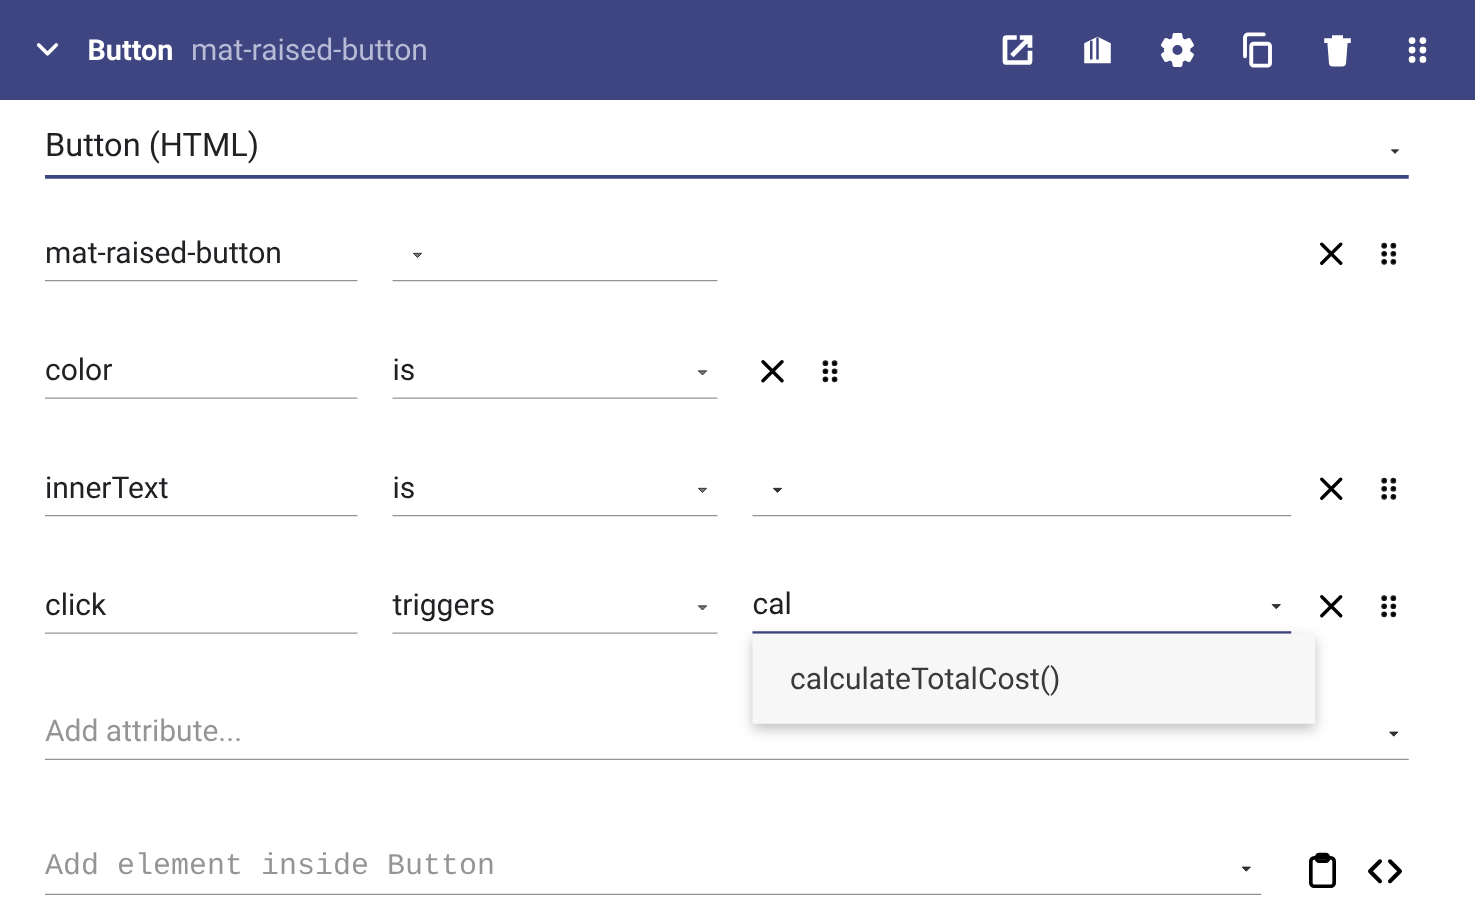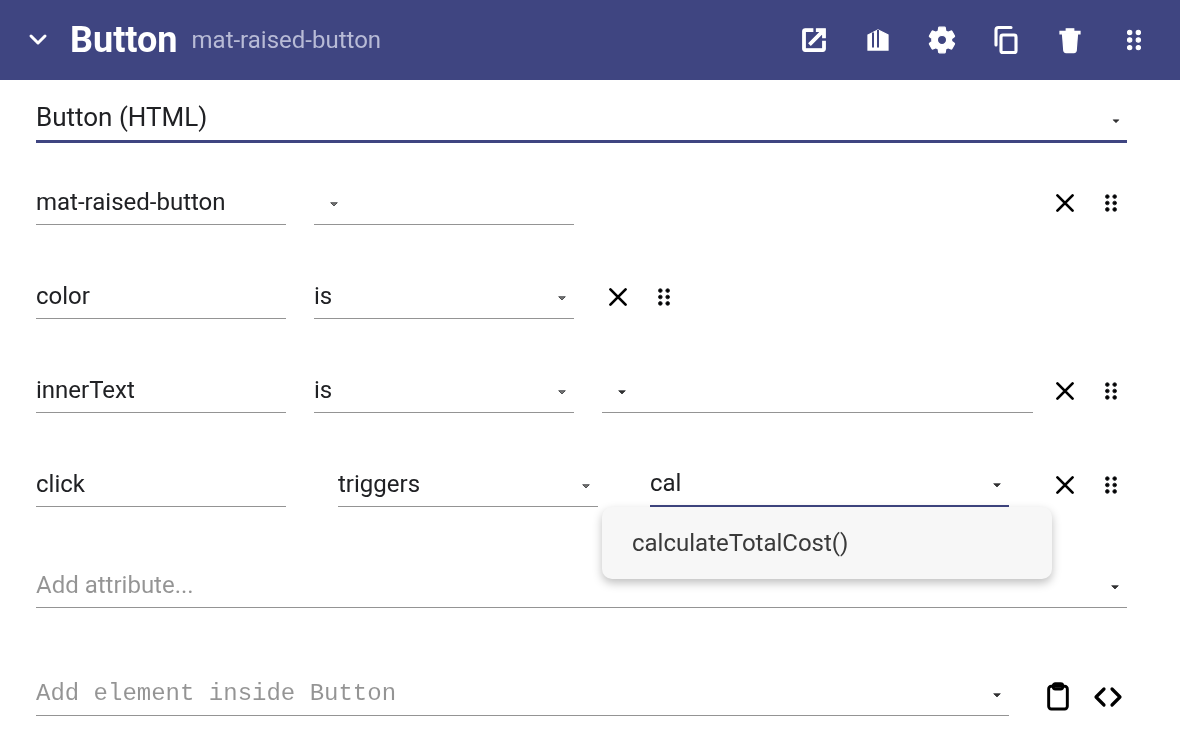--- a/index.html
+++ b/index.html
@@ -20,21 +20,21 @@
     padding: 0 24px;
     height: 80px;
   }
   .header .chev {
     width: 28px; height: 28px;
     display: flex; align-items: center; justify-content: center;
     margin-right: 18px;
     cursor: pointer;
   }
   .header .title {
-    font-size: 36px;
+    font-size: 23px;
     font-weight: 700;
     margin-right: 14px;
   }
   .header .subtitle {
     font-size: 24px;
     color: #b8bbd6;
   }
   .header .spacer { flex: 1; }
   .header .icon-btn {
     width: 44px; height: 44px;
@@ -125,21 +125,21 @@
     display: flex; align-items: center; justify-content: center;
     cursor: pointer;
     margin-left: 12px;
   }
 
   
   .autocomplete {
     position: absolute;
     background: #f7f7f7;
     box-shadow: 0 4px 10px rgba(0,0,0,0.25);
-    border-radius: 10px;
+    border-radius: 0;
     padding: 22px 30px;
     font-size: 24px;
     color: #3a3a3a;
     z-index: 10;
     width: 450px;
   }
 
   svg { stroke: currentColor; }
 </style>
 </head>
@@ -300,21 +300,21 @@
             <circle cx="16" cy="5" r="2"></circle>
           <circle cx="8" cy="12" r="2"></circle>
             <circle cx="16" cy="12" r="2"></circle>
           <circle cx="8" cy="19" r="2"></circle>
             <circle cx="16" cy="19" r="2"></circle>
         </svg>
       </div>
     </div>
   </div>
 
-  <div class="attr-row" style="position:relative;gap:24px;">
+  <div class="attr-row" style="position:relative;">
     <div class="field attr-name">
       <span class="text">click</span>
     </div>
     <div class="field attr-op">
       <span class="text">triggers</span>
       <div class="caret">
         <svg width="16" height="16" viewBox="0 0 24 24" fill="#777">
             <path d="M7 10l5 5 5-5z"></path>
           </svg>
       </div>

